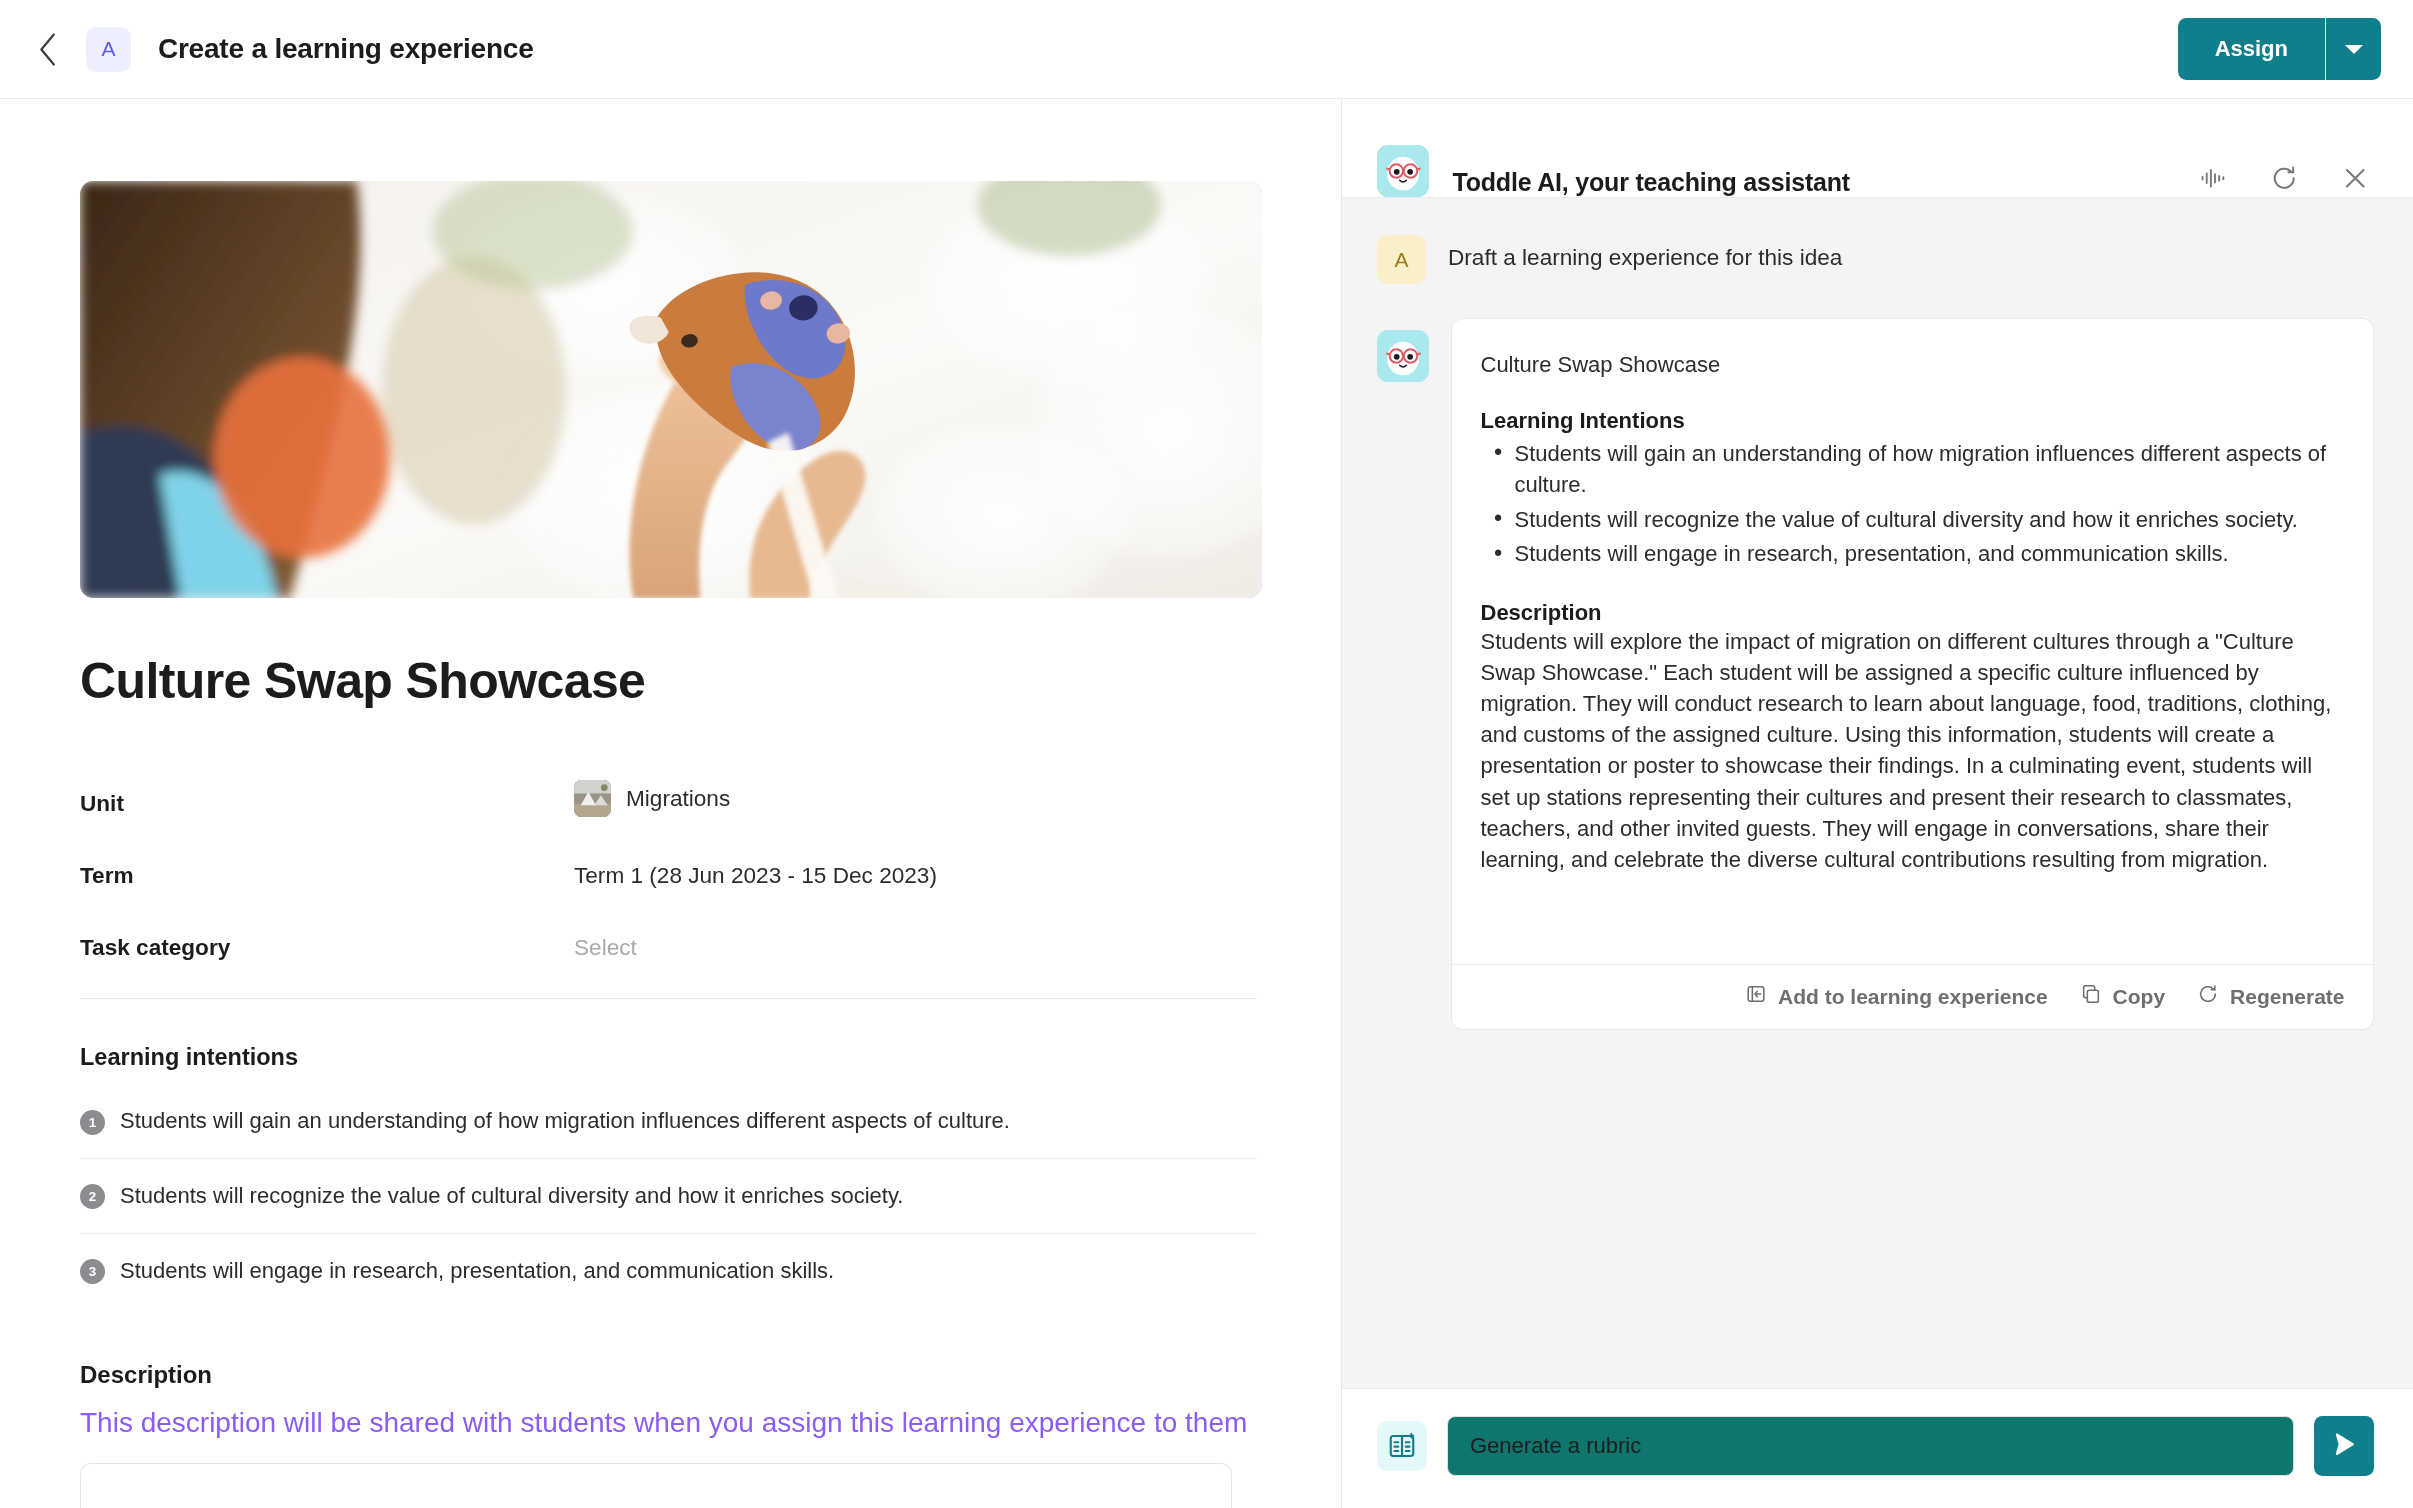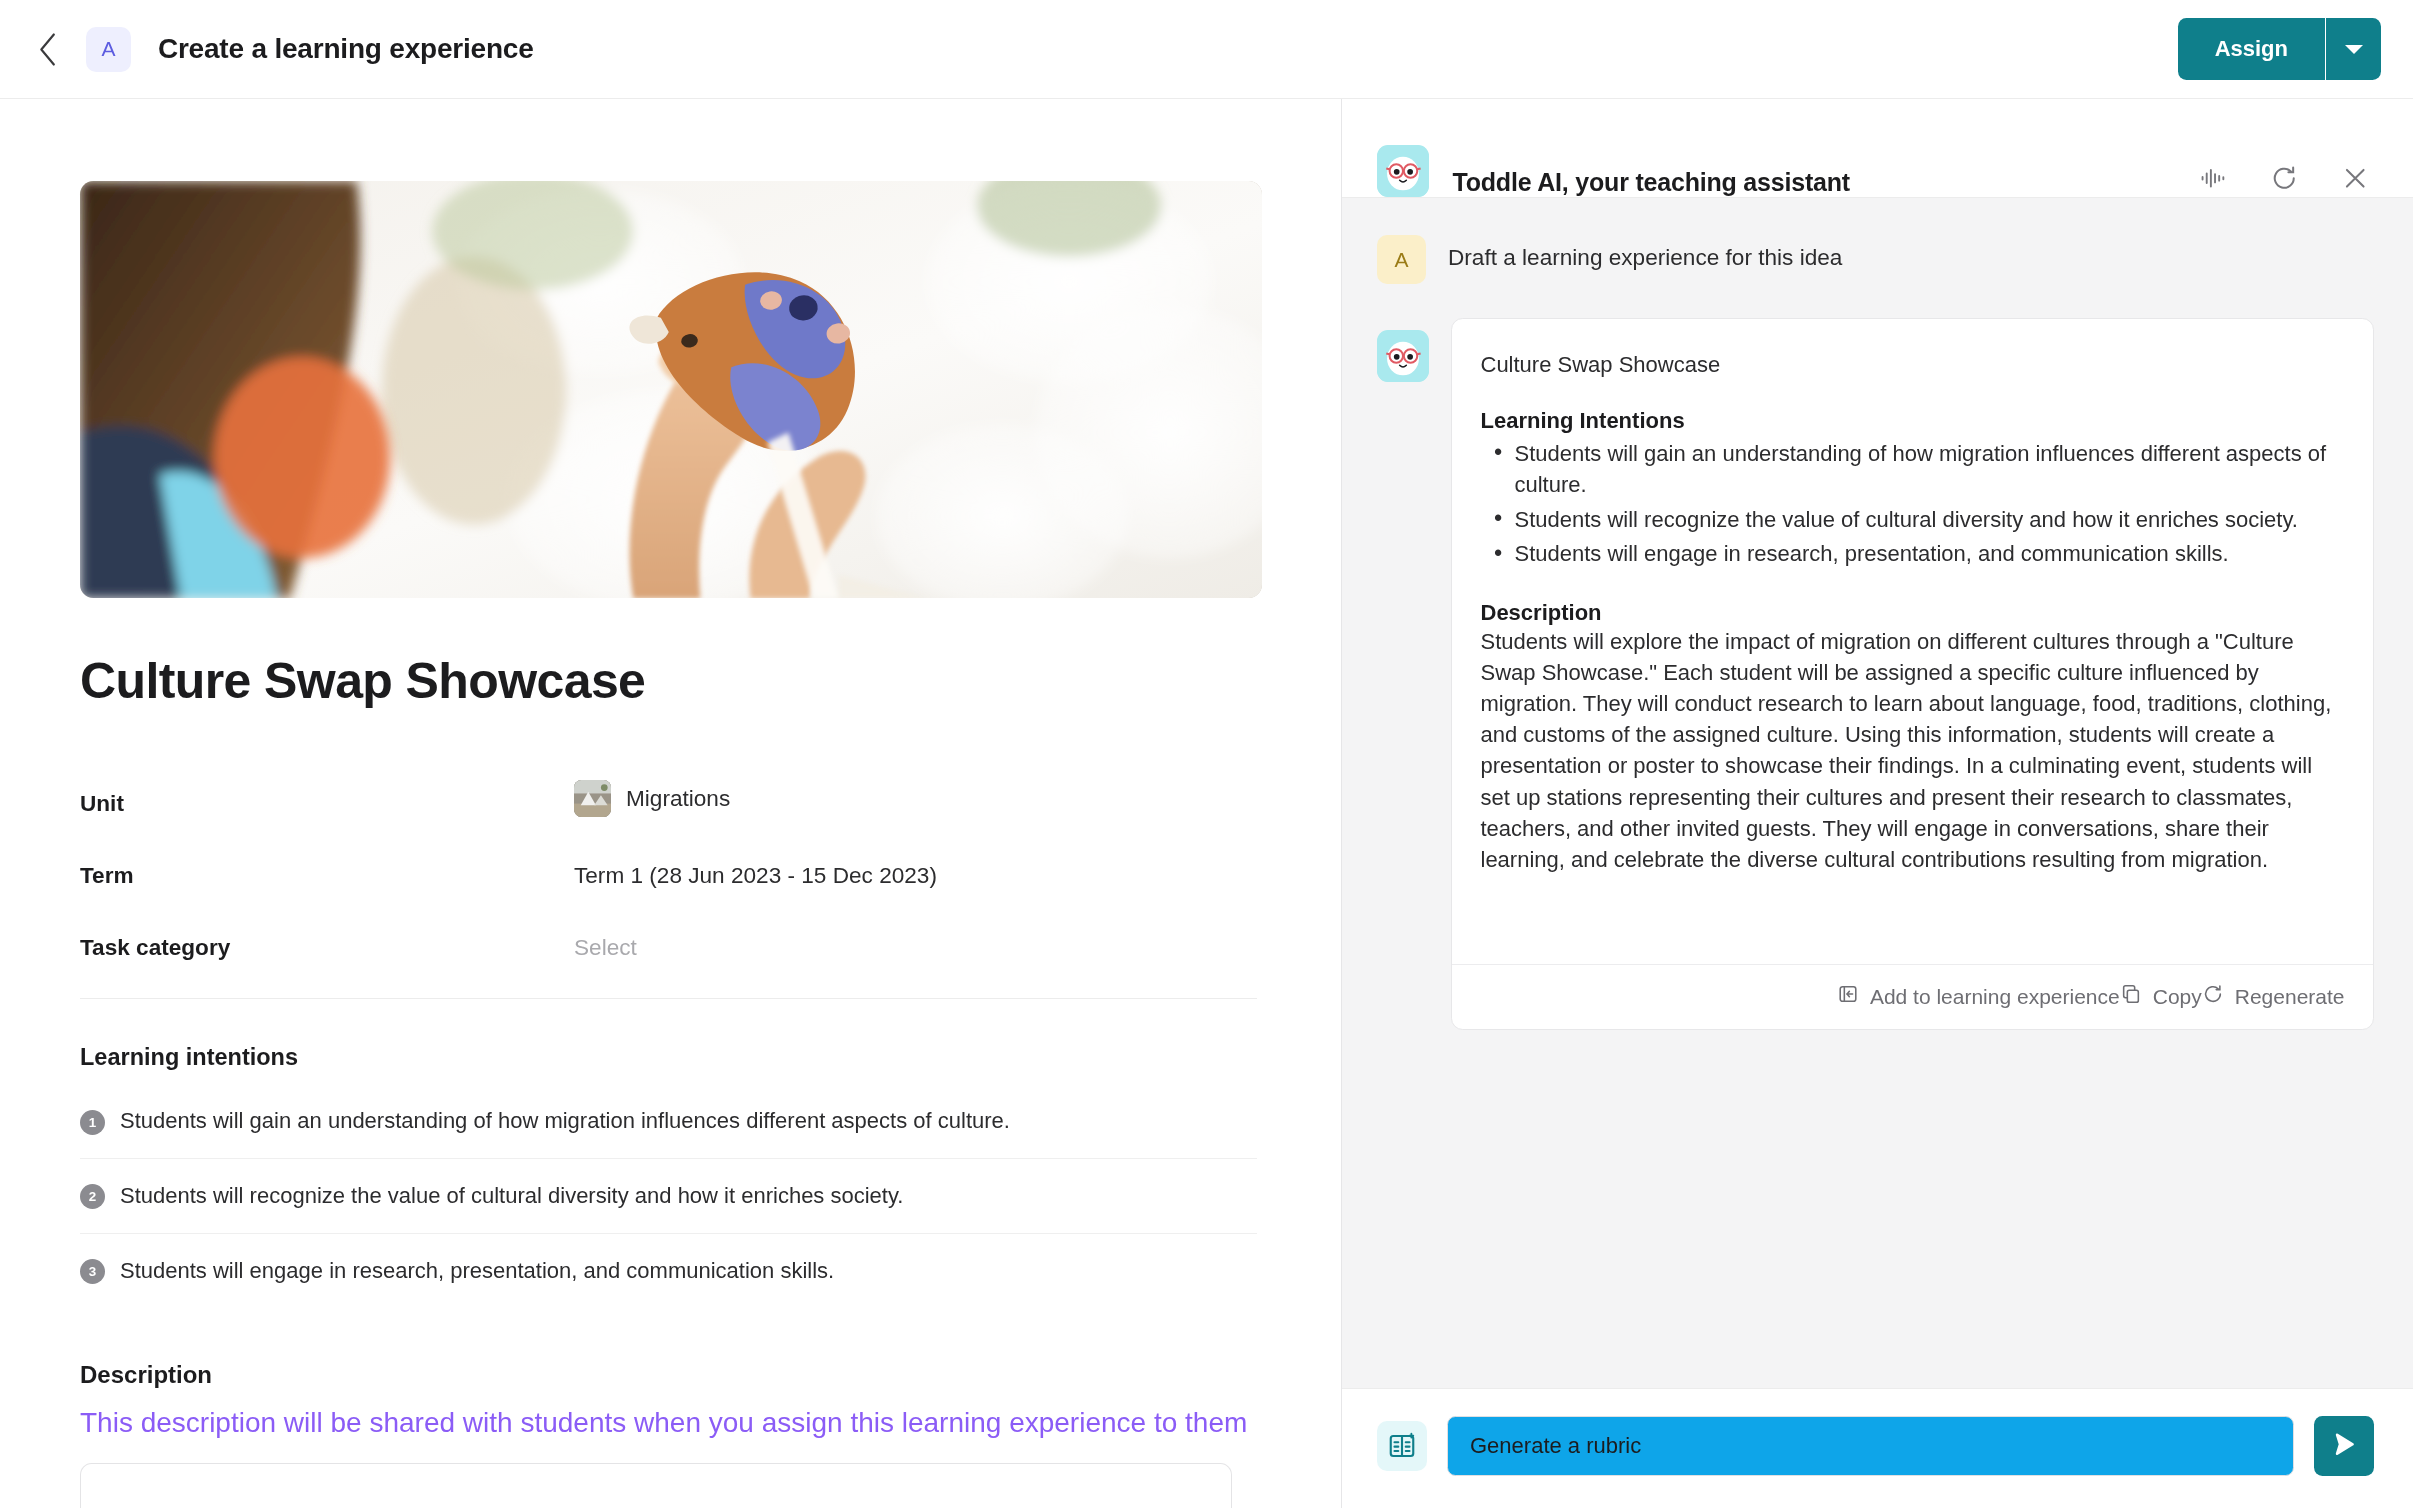--- a/index.html
+++ b/index.html
@@ -182,34 +182,34 @@
   .card-ul li {
     font-size: 22px; color: #2C2C2E; line-height: 1.42;
     position: relative; padding-left: 34px; margin-top: 3.4px;
   }
   .card-ul li::before {
     content: "•"; position: absolute; left: 13.4px; top: -1.7px; font-size: 23.5px; color: #2C2C2E;
   }
   .card-foot {
     border-top: 0.8px solid #ECECEE;
     display: flex; align-items: flex-end; justify-content: flex-end;
-    padding: 18.4px 28.5px;
+    gap: 32px; padding: 18.4px 28.5px; font-weight: bold;
   }
   .foot-btn { display: flex; align-items: center; gap: 11px; color: #6E6E73; font-size: 21px; cursor: pointer; white-space: nowrap; }
 
   .ai-compose-wrap { background: #fff; border-top: 0.8px solid #ECECEC; padding: 27px 39px 32px 35px; }
   .ai-compose { display: flex; align-items: center; gap: 20px; }
   .rubric-icon {
     width: 50px; height: 50px; border-radius: 10px;
     background: #E4F7F9; display: flex; align-items: center; justify-content: center;
     flex: 0 0 auto; cursor: pointer;
   }
   .chat-input {
     flex: 1; height: 60px; border: 0.8px solid #DFDFE2; border-radius: 8.4px;
-    background: #0ea5e9; padding: 0 22px; font-size: 22px; color: #1C1C1E;
+    background: #0f766e; padding: 0 22px; font-size: 22px; color: #1C1C1E;
     font-family: inherit; outline: none; min-width: 0;
   }
   .chat-input::placeholder { color: #A9A9AD; }
   .send-btn {
     width: 60px; height: 60px; border-radius: 8.4px;
     background: #0F7F8B; border: none; cursor: pointer; flex: 0 0 auto;
     display: flex; align-items: center; justify-content: center;
   }
 </style>
 </head>

